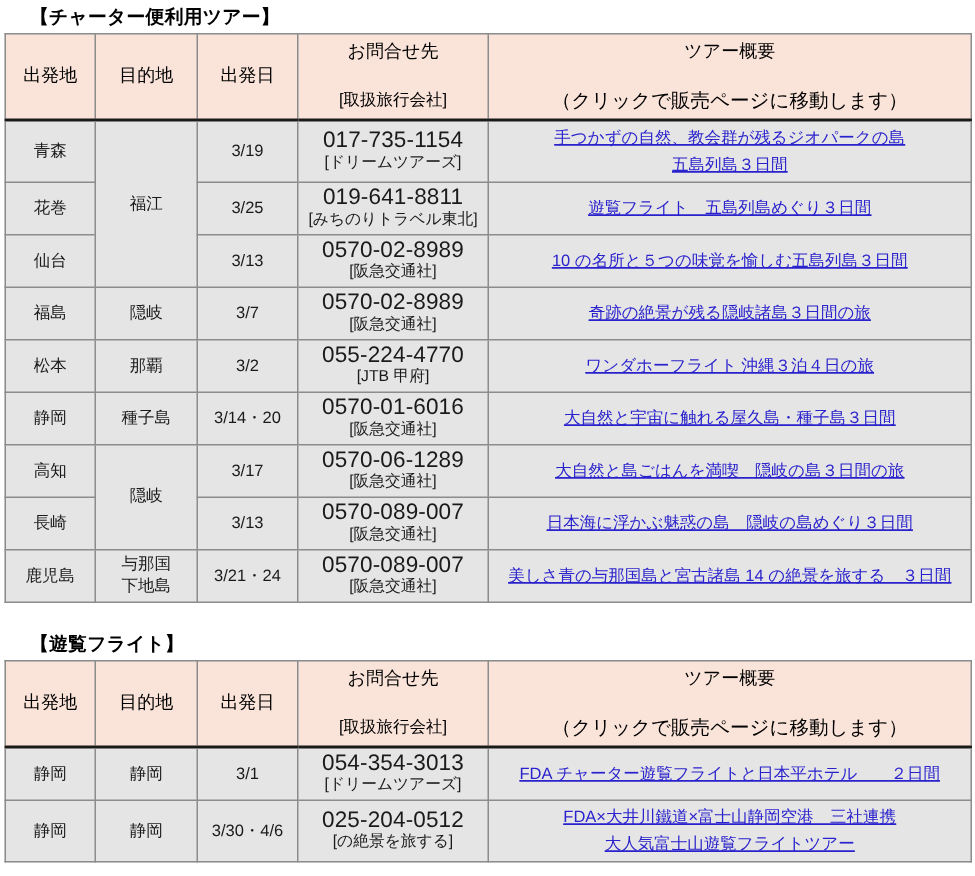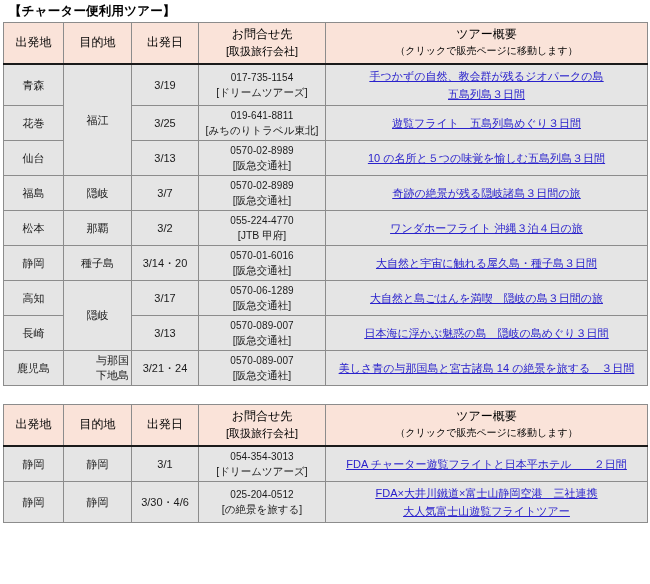--- a/index.html
+++ b/index.html
@@ -20,21 +20,21 @@
     width: 650px;
     box-sizing: border-box;
     padding: 2px 3px 0 3px;
   }
   .section-title {
     font-size: 12.5px;
     font-weight: bold;
     line-height: 17px;
     letter-spacing: 0.2px;
     color: #000000;
-    margin: 1px 0 2px 6px;
+    margin: 1px 0 2px 17px;
     white-space: nowrap;
   }
   .section-gap {
     height: 18px;
   }
   table.tour-table {
     border-collapse: collapse;
     table-layout: fixed;
     width: 644px;
     background: #e5e5e5;
@@ -65,48 +65,48 @@
     display: block;
     font-size: 12px;
     line-height: 17px;
     white-space: nowrap;
   }
   .th-sub {
     display: block;
     font-size: 11px;
     line-height: 16px;
     white-space: nowrap;
+    margin-top: 16px;
   }
   .th-sub.small {
-    font-size: 10px;
+    font-size: 13px;
   }
   td.cell-place {
     font-size: 11px;
     line-height: 15px;
     color: #1a1a1a;
     padding: 5px 1px;
     margin-top: 36px;
   }
   td.cell-place .multi {
     display: block;
     line-height: 15px;
-    text-align: right;
   }
   td.cell-date {
     font-size: 11px;
     white-space: nowrap;
     padding: 5px 1px;
   }
   td.cell-contact {
     padding: 3px 1px;
     line-height: 15px;
   }
   .contact-phone {
     display: block;
-    font-size: 10px;
+    font-size: 15px;
     letter-spacing: 0.1px;
     white-space: nowrap;
     color: #1a1a1a;
   }
   .contact-agency {
     display: block;
     font-size: 10.5px;
     white-space: nowrap;
     color: #1a1a1a;
   }
@@ -250,20 +250,21 @@
             <td class="cell-date">3/21・24</td>
             <td class="cell-contact">
               <span class="contact-phone">0570-089-007</span>
               <span class="contact-agency">[阪急交通社]</span>
             </td>
             <td class="cell-tour"><a class="tour-link" href="#"><span class="ln">美しさ青の与那国島と宮古諸島 14 の絶景を旅する　３日間</span></a></td>
           </tr>
         </tbody>
       </table>
       <div class="section-gap"></div>
+      <div class="section-title">【遊覧フライト】</div>
       <table class="tour-table">
         <colgroup>
           <col class="c-dep">
           <col class="c-dest">
           <col class="c-date">
           <col class="c-contact">
           <col class="c-tour">
         </colgroup>
         <thead>
           <tr>

